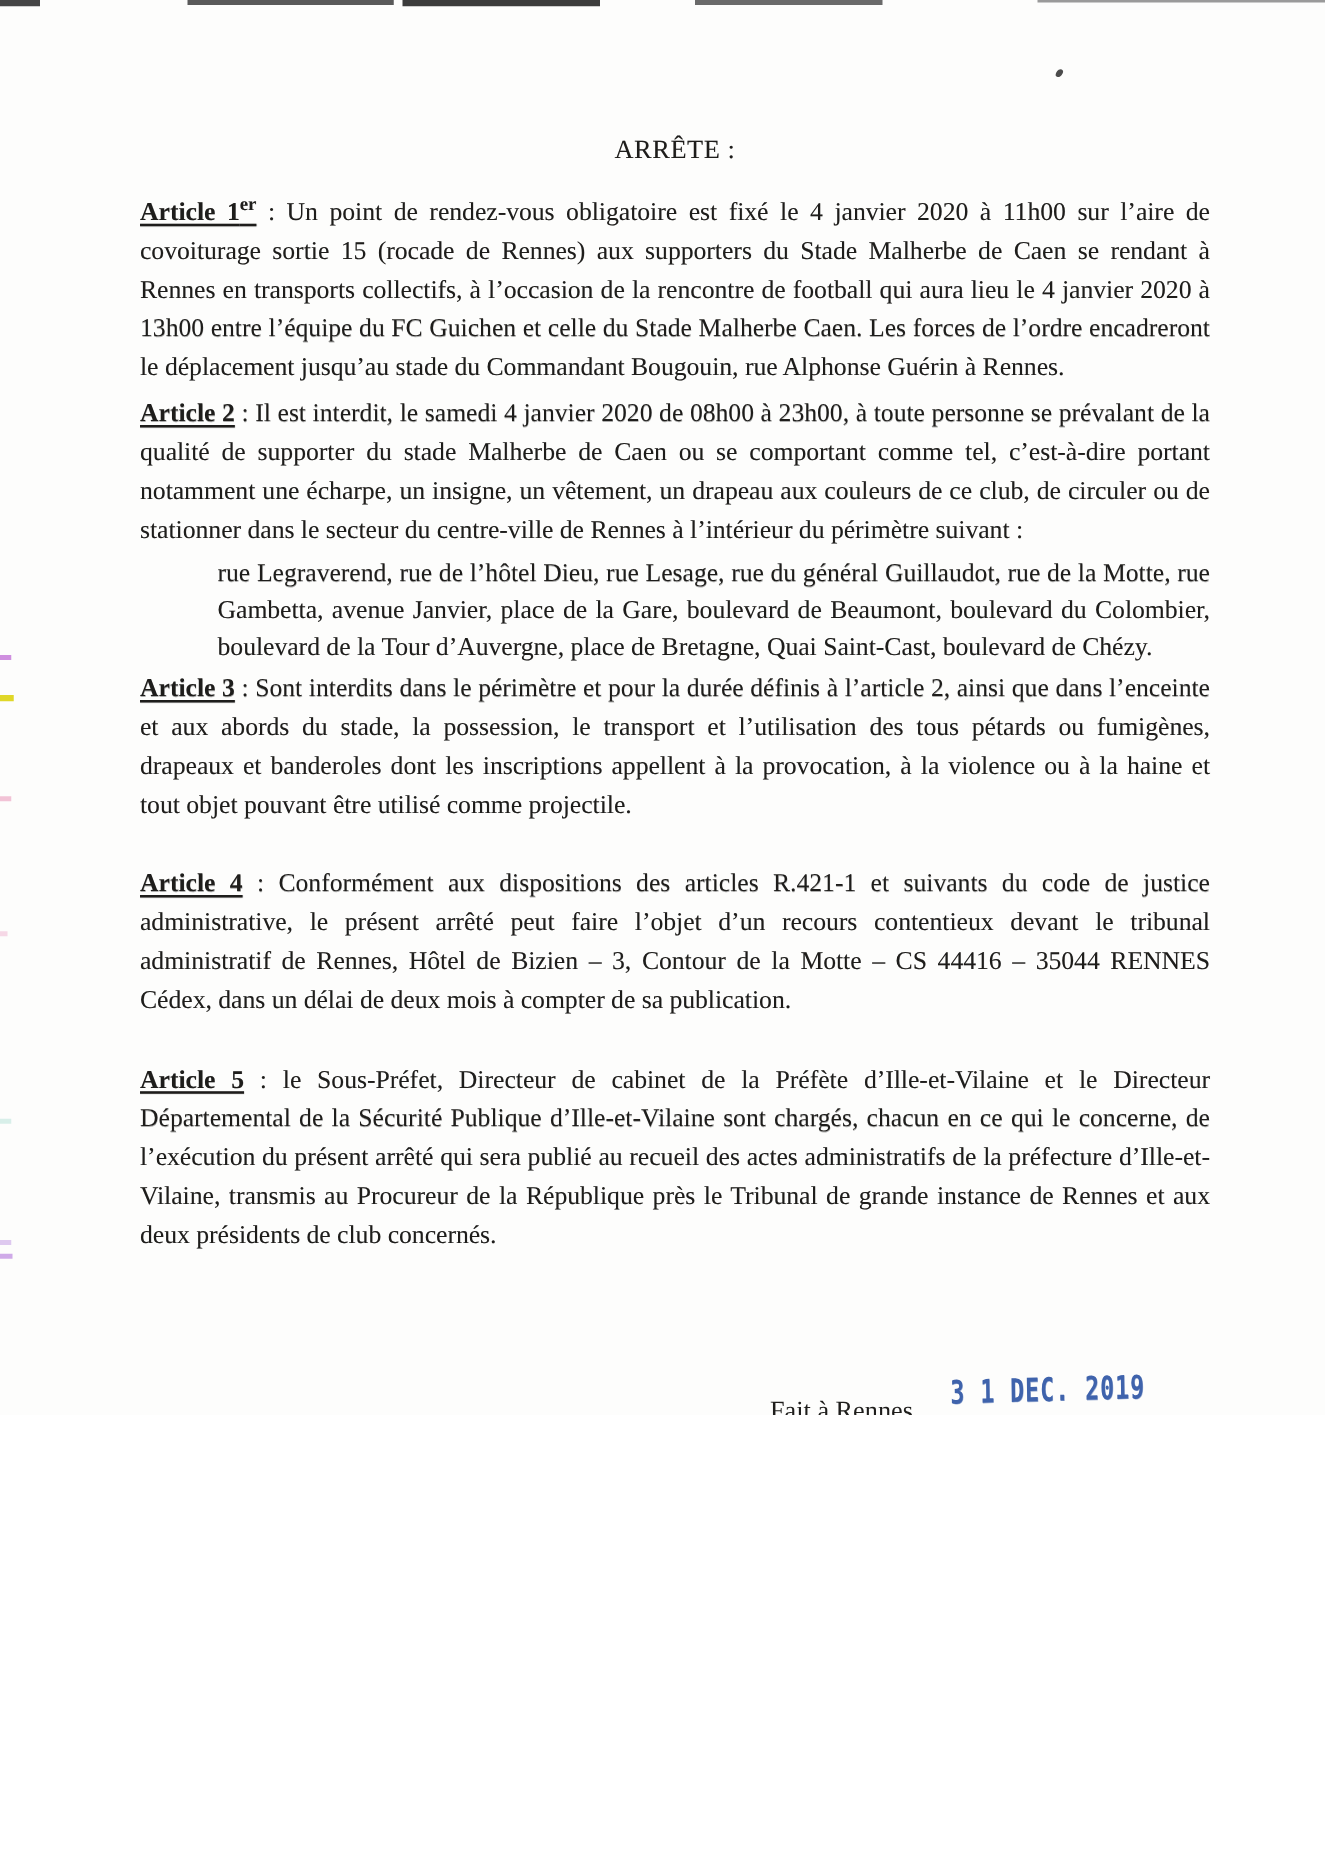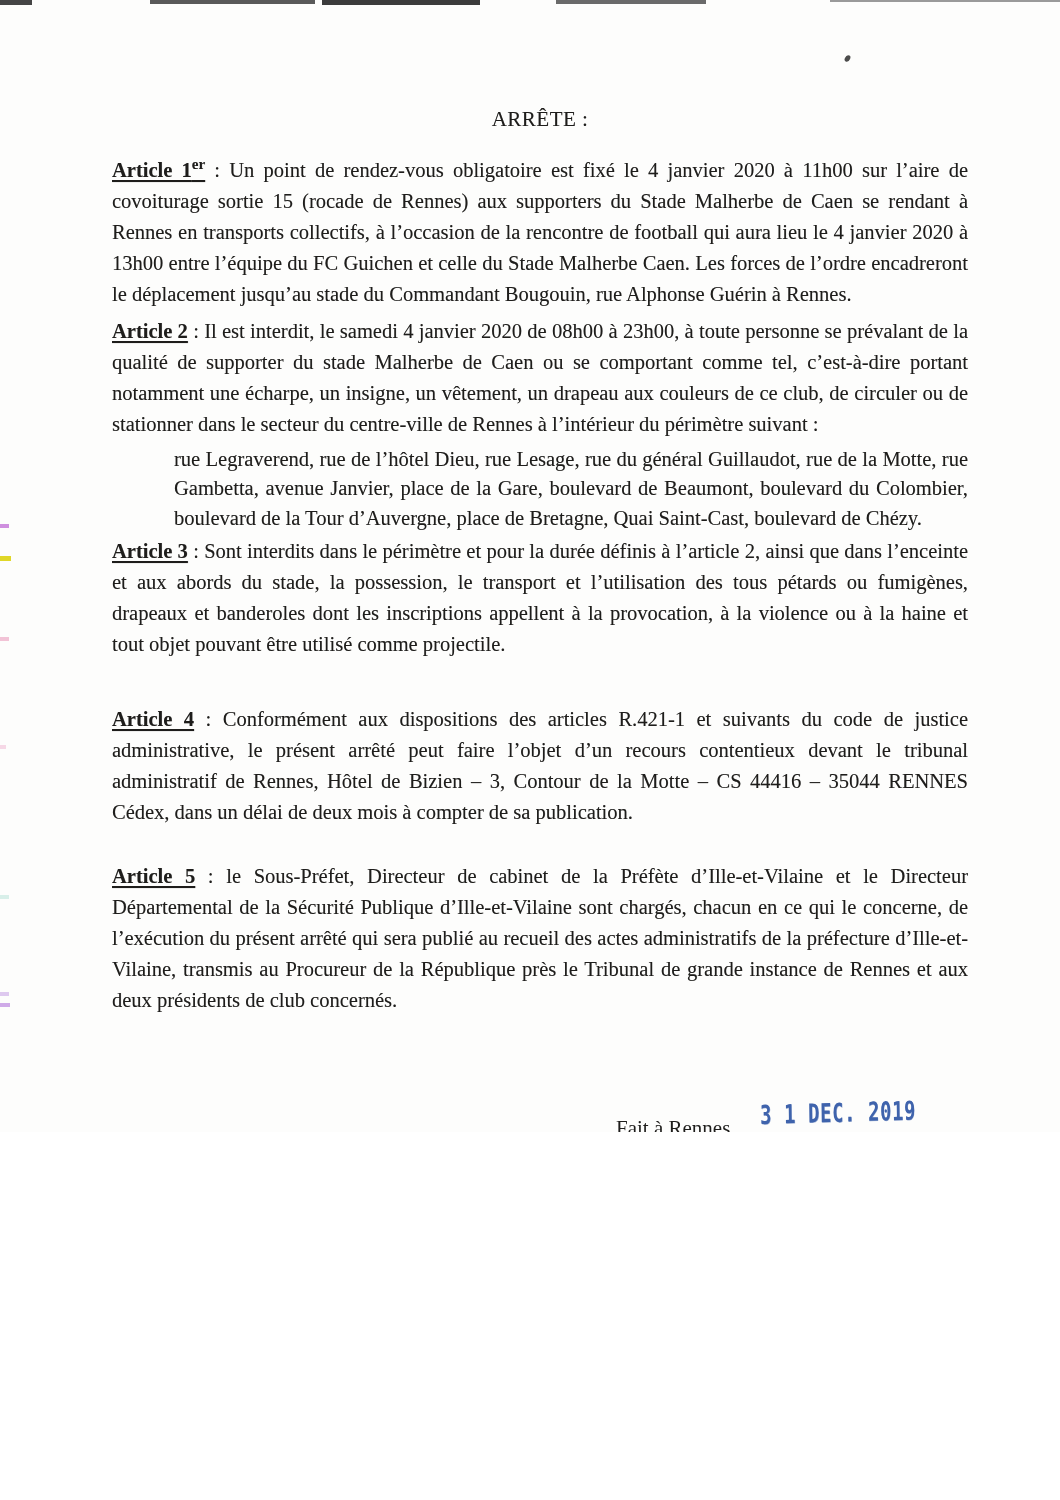--- a/index.html
+++ b/index.html
@@ -40,21 +40,21 @@
     text-align: center; letter-spacing: 0.5px;
   }
   .para {
     margin: 0; font-size: 20.5px; line-height: 31px;
     text-align: justify;
   }
   .a1 { margin-top: 17px; }
   .a2 { margin-top: 6px; }
   .streets { margin-top: 5px; padding-left: 62px; line-height: 29.5px; font-family: Liberation Serif, serif; }
   .a3 { margin-top: 3px; }
-  .a4 { margin-top: 44px; }
+  .a4 { margin-top: 32px; }
   .a5 { margin-top: 33px; }
   .alabel {
     font-weight: bold;
     text-decoration: underline;
     text-underline-offset: 3px;
     text-decoration-thickness: 1.5px;
   }
   .alabel sup { font-size: 15px; }
   
   .fait {

